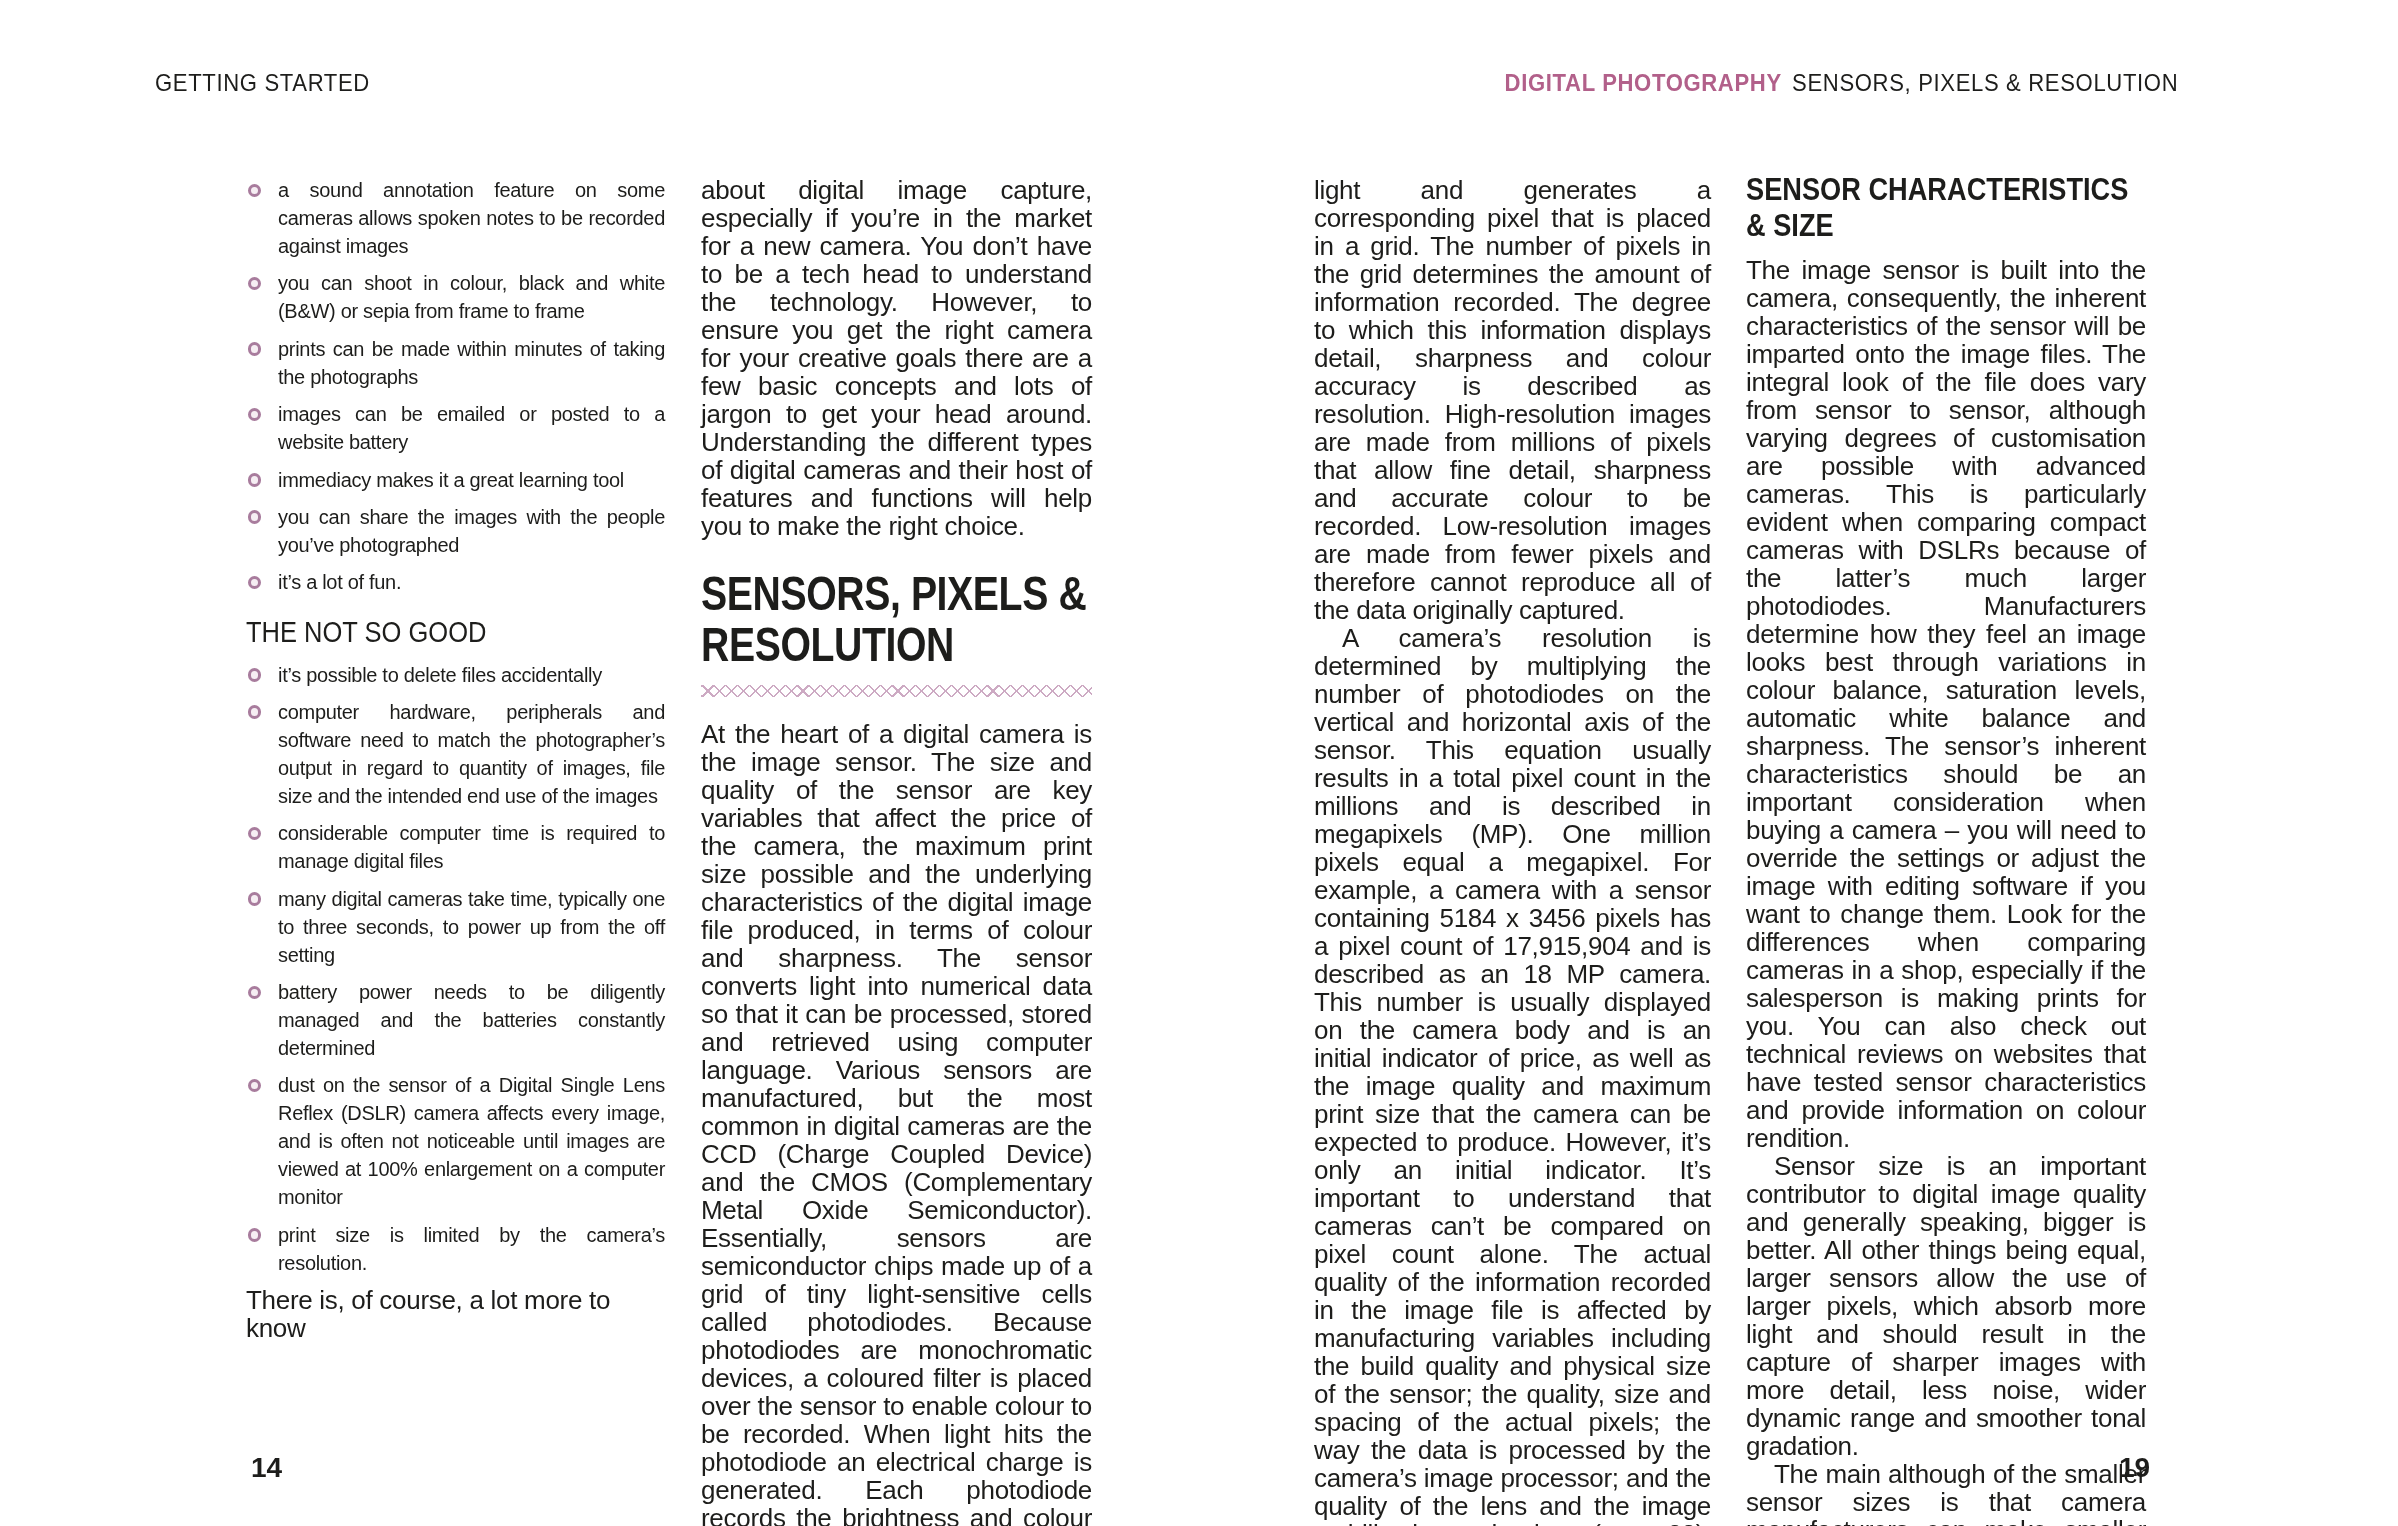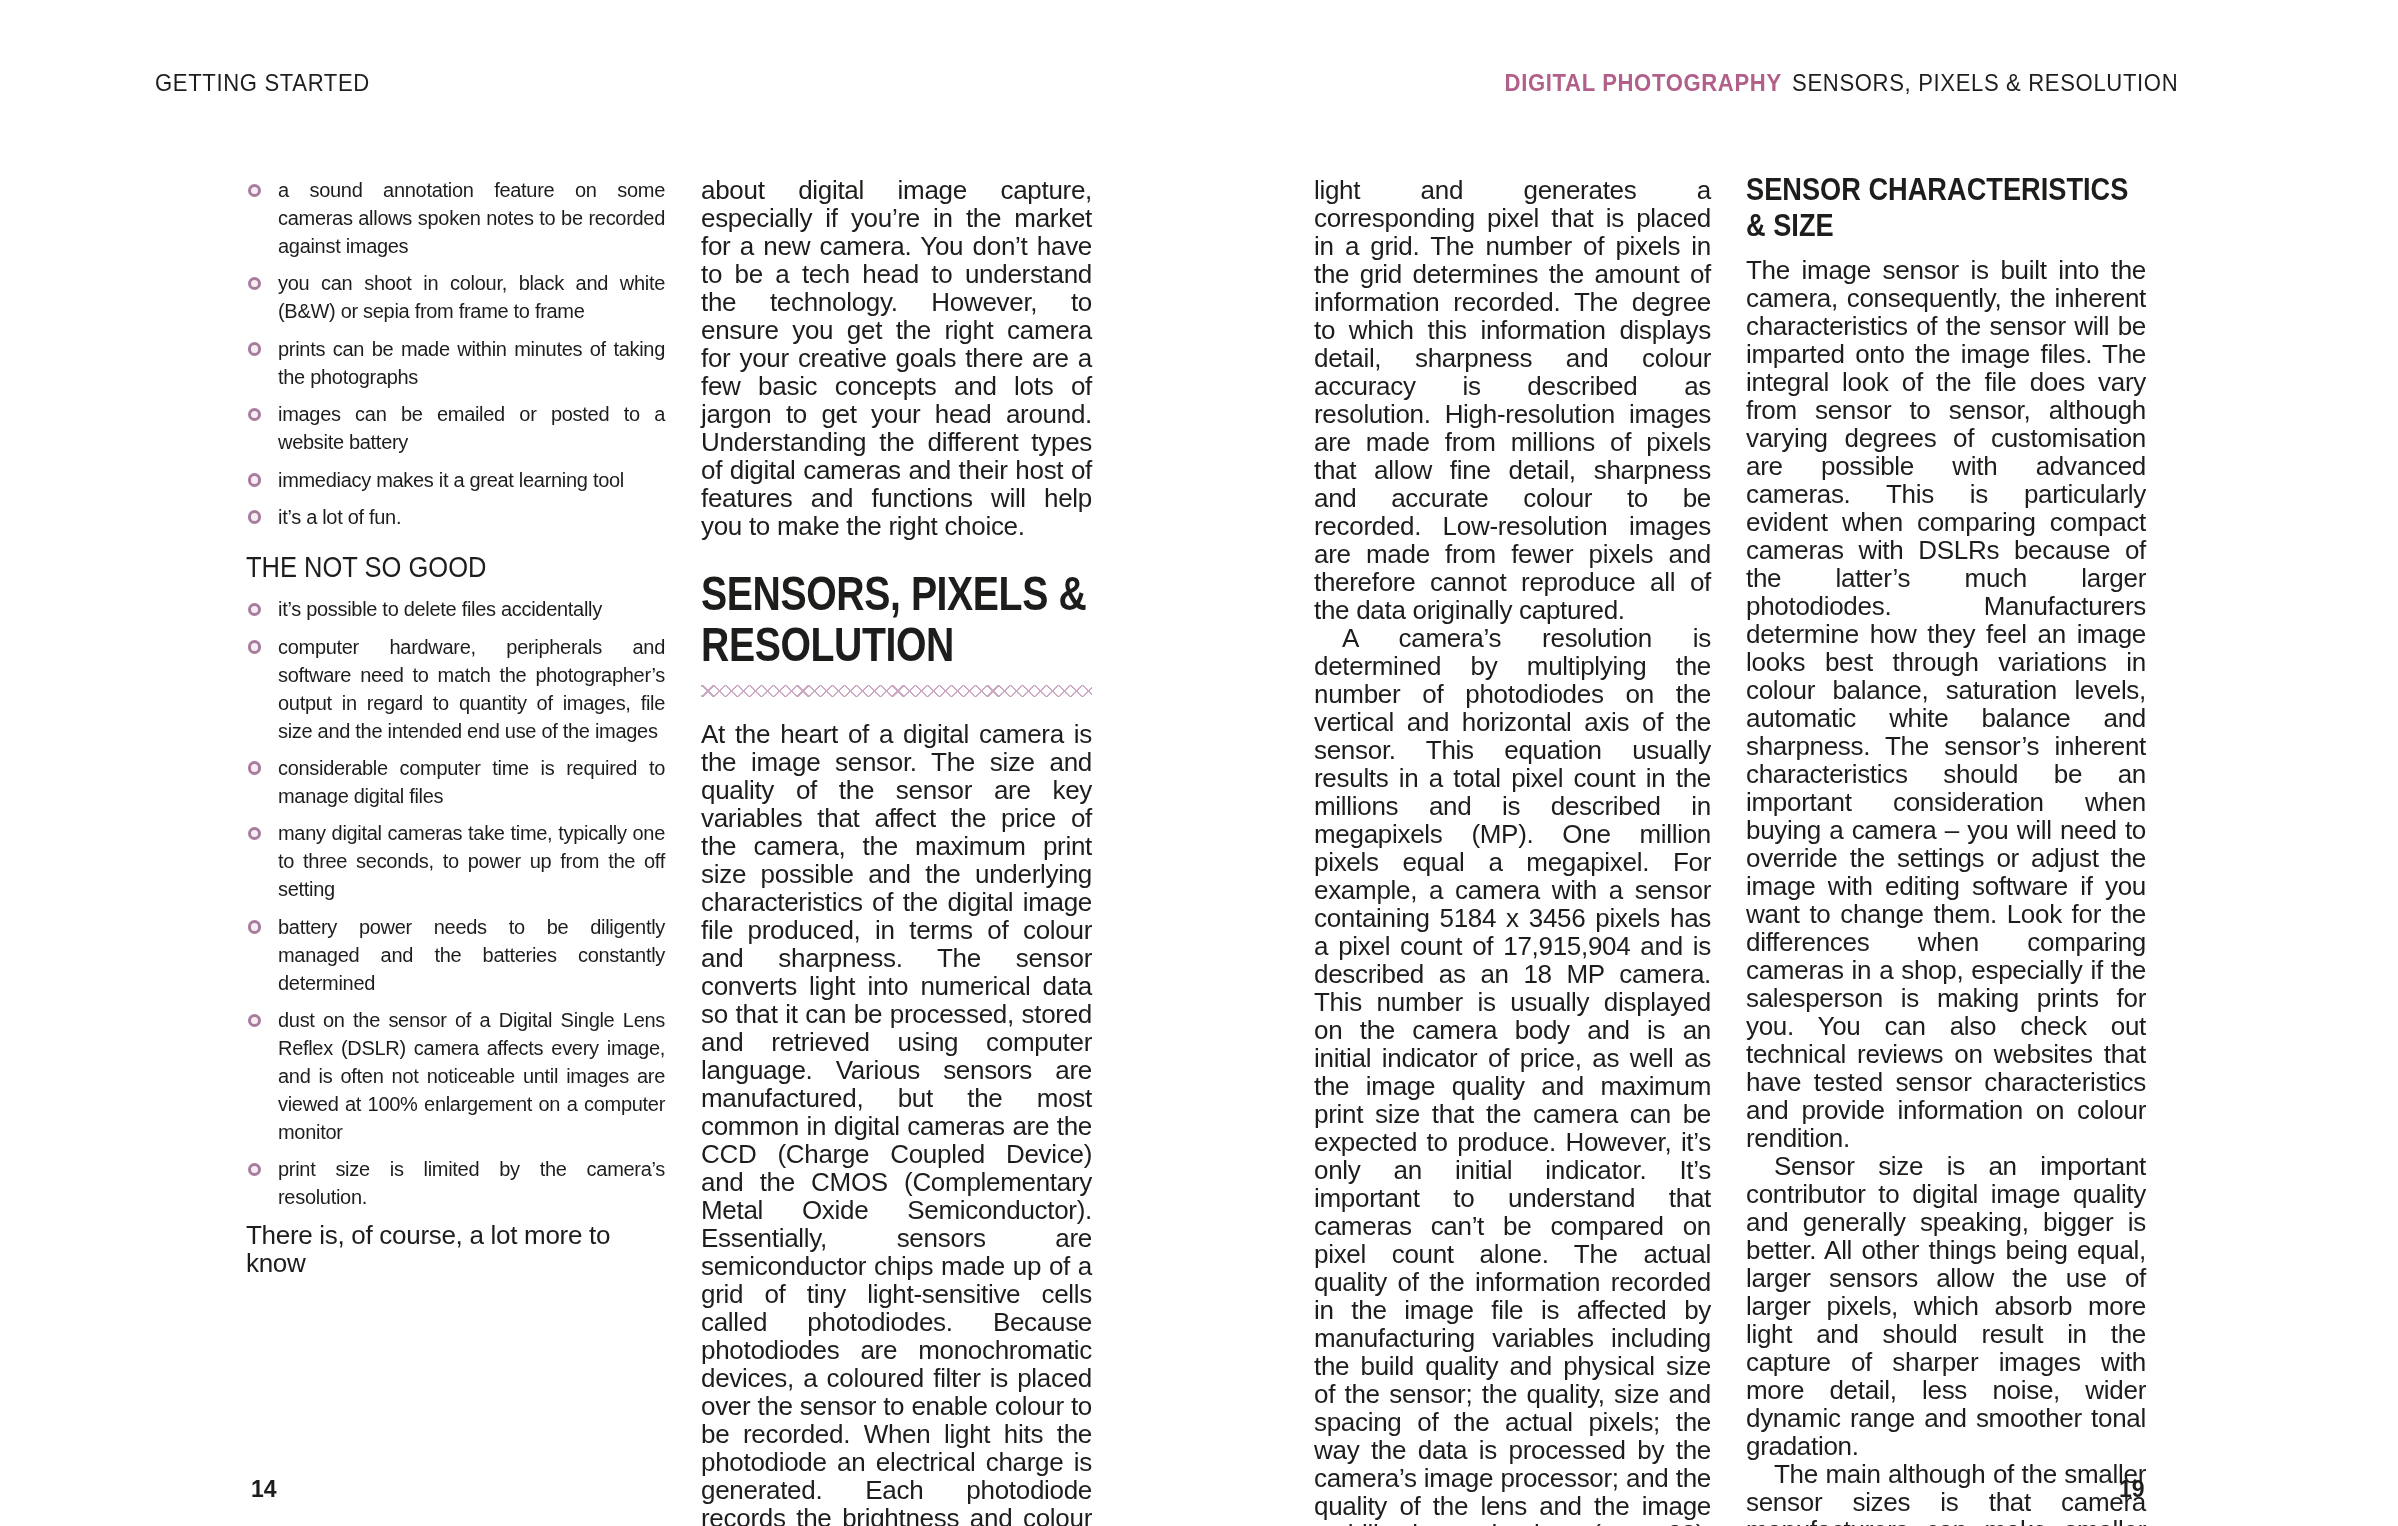--- a/index.html
+++ b/index.html
@@ -106,24 +106,23 @@
     background-image:
       repeating-linear-gradient(45deg,  #cdaac3 0 1.5px, transparent 1.5px 8.4px),
       repeating-linear-gradient(135deg, #cdaac3 0 1.5px, transparent 1.5px 8.4px);
   }
   .after-divider { margin-top: 22.5px !important; }
 
   
   .pageno {
     position: absolute;
     top: 1452px;
-    font-size: 23px;
+    font-size: 28px;
     font-weight: 700;
     letter-spacing: 0;
-    margin-top: 24px;
   }
   .pageno.pn-left { left: 251px; }
   .pageno.pn-right { left: 2119px; }
 </style>
 </head>
 <body>
 
 <div class="spread">
 
   <div class="running-head rh-left">GETTING STARTED</div>
@@ -132,20 +131,21 @@
     <span class="book">DIGITAL PHOTOGRAPHY</span><span class="chapter">SENSORS, PIXELS &amp; RESOLUTION</span>
   </div>
 
   <div class="col" id="c1">
     <ul class="blist">
       <li><span class="ring"></span><span>a sound annotation feature on some cameras allows spoken notes to be recorded against images</span></li>
       <li><span class="ring"></span><span>you can shoot in colour, black and white (B&amp;W) or sepia from frame to frame</span></li>
       <li><span class="ring"></span><span>prints can be made within minutes of taking the photographs</span></li>
       <li><span class="ring"></span><span>images can be emailed or posted to a website battery</span></li>
       <li><span class="ring"></span><span>immediacy makes it a great learning tool</span></li>
+      <li><span class="ring"></span><span>you can share the images with the people you’ve photographed</span></li>
       <li><span class="ring"></span><span>it’s a lot of fun.</span></li>
     </ul>
 
     <h3 class="notgood">THE NOT SO GOOD</h3>
 
     <ul class="blist">
       <li><span class="ring"></span><span>it’s possible to delete files accidentally</span></li>
       <li><span class="ring"></span><span>computer hardware, peripherals and software need to match the photographer’s output in regard to quantity of images, file size and the intended end use of the images</span></li>
       <li><span class="ring"></span><span>considerable computer time is required to manage digital files</span></li>
       <li><span class="ring"></span><span>many digital cameras take time, typically one to three seconds, to power up from the off setting</span></li>

